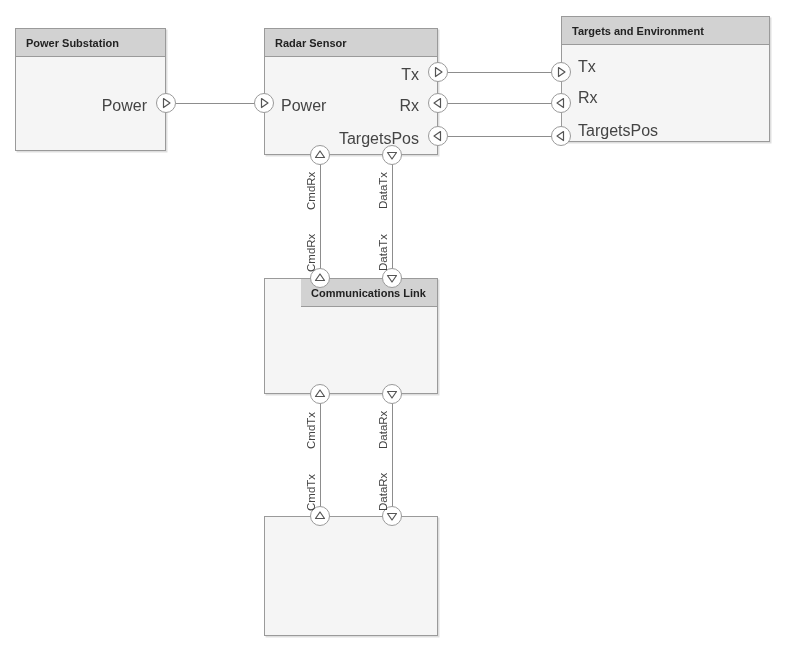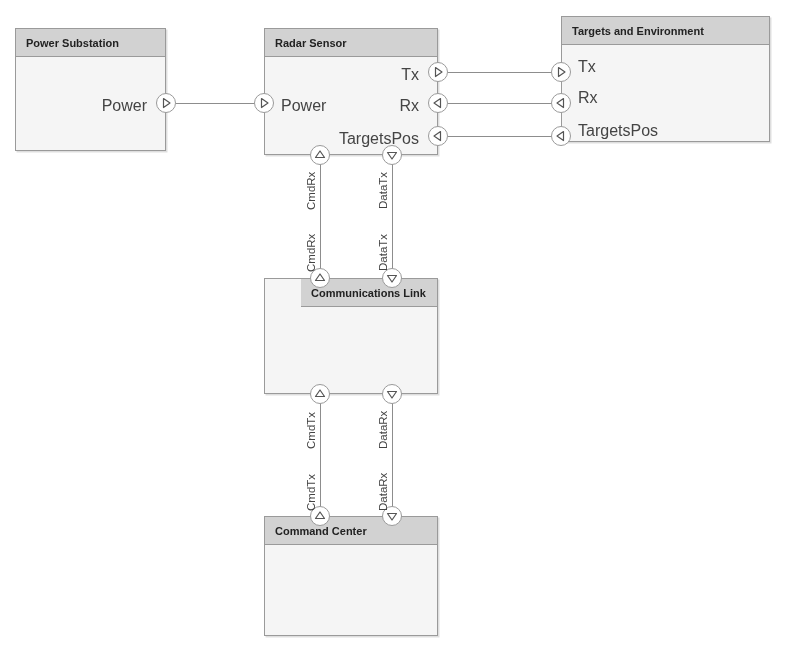--- a/index.html
+++ b/index.html
@@ -150,23 +150,20 @@
   </div>
 
   <div class="block" style="left:264px; top:278px; width:174px; height:116px;padding-left:36px;">
     <div class="block-header">
       <span>Communications Link</span>
     </div>
     <div class="block-body" style="height:87px;"></div>
   </div>
 
   <div class="block" style="left:264px; top:516px; width:174px; height:120px;">
-    <div class="block-header">
-      <span>Command Center</span>
-    </div>
     <div class="block-body" style="height:91px;"></div>
   </div>
 
   <div class="port" style="left:156px; top:93px;">
     <svg viewBox="0 0 18 18">
       <path d="M6.5 4.5 L13 9 L6.5 13.5 Z" fill="none" stroke="#555555" stroke-width="1.2" stroke-linejoin="round"></path>
     </svg>
   </div>
 
   <div class="port" style="left:254px; top:93px;">

